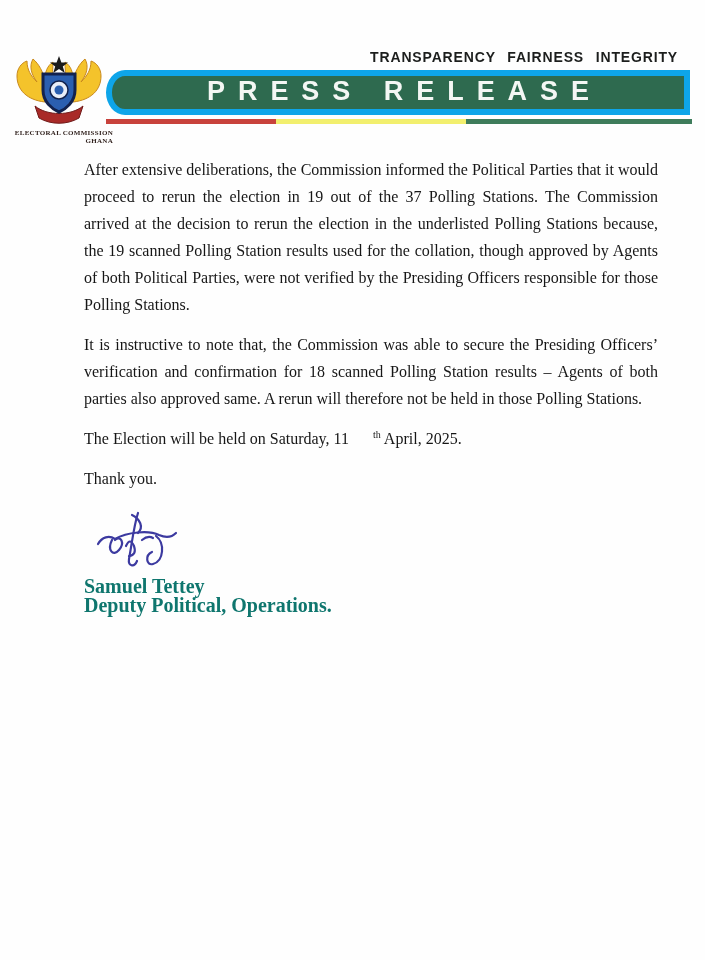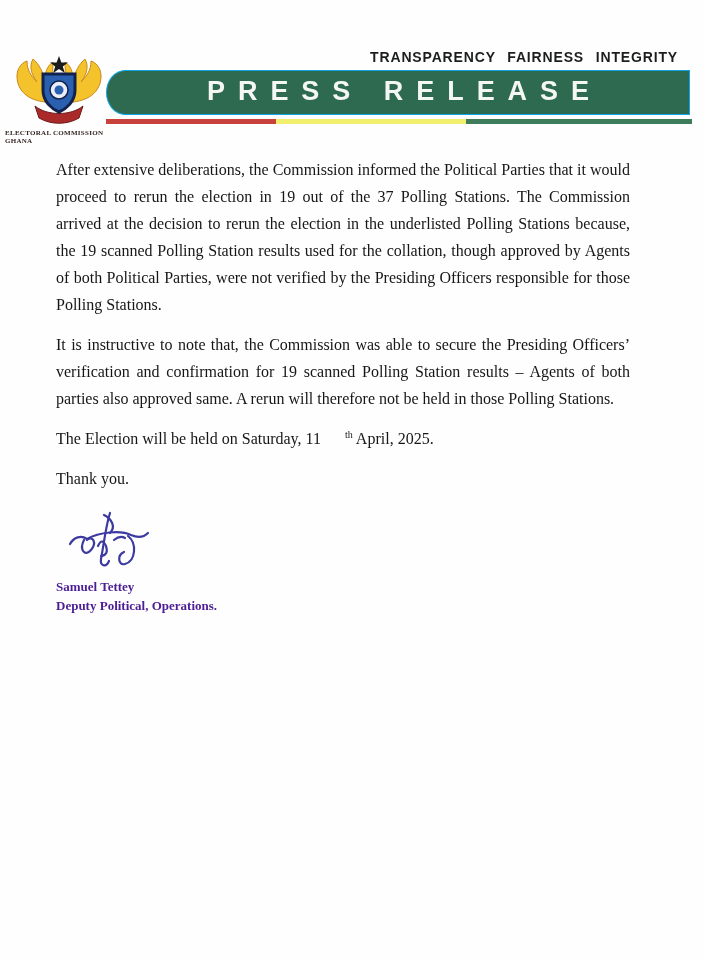--- a/index.html
+++ b/index.html
@@ -27,21 +27,21 @@
     white-space: nowrap;
   }
 
   .banner {
     position: absolute;
     top: 70px;
     left: 106px;
     right: 15px;
     height: 45px;
     background: #2e6a4f;
-    border: 1px solid #0ea5e9;
+    border: 6px solid #0ea5e9;
     border-top-left-radius: 22px 26px;
     border-bottom-left-radius: 22px 26px;
     display: flex;
     align-items: center;
     justify-content: center;
     box-sizing: border-box;
   }
   .banner-title {
     font-family: "Liberation Sans", sans-serif;
     font-weight: 700;
@@ -64,58 +64,58 @@
       #f2ef6e 29%, #f2ef6e 61.5%,
       #3e7c5b 61.5%, #3e7c5b 100%);
   }
 
   
   .logo {
     position: absolute;
     top: 54px;
     left: 5px;
     width: 108px;
-    text-align: left;
+    text-align: right;
   }
   .logo svg { display: block; margin: 0 auto; }
   .logo-caption {
     margin-top: 1px;
     font-family: "Liberation Serif", serif;
     font-weight: 700;
     font-size: 7px;
     line-height: 8px;
     letter-spacing: 0.04em;
     color: #332420;
   }
 
   
   .doc-body {
     position: absolute;
     top: 156px;
-    left: 56px;
+    left: 84px;
     width: 574px;
     font-size: 16px;
     line-height: 27px;
     text-align: justify;
   }
   .doc-body p { margin: 0 0 13px 0; }
   .doc-body p.closing { margin-top: 4px; }
   sup.ordinal { font-size: 10px; line-height: 0; padding-left: 24px; }
 
   
   .signature {
     margin: 17px 0 4px 8px;
     width: 92px;
     height: 64px;
   }
   .signoff {
     font-weight: 700;
-    font-size: 13px;
+    font-size: 20px;
     line-height: 19px;
-    color: #4c1d95;
+    color: #0f766e;
   }
 </style>
 </head>
 <body>
 
 <div class="page">
 
   <div class="motto">TRANSPARENCY FAIRNESS INTEGRITY</div>
 
   <div class="logo">
@@ -142,21 +142,21 @@
   </div>
 
   <div class="banner">
     <span class="banner-title">PRESS RELEASE</span>
   </div>
 
   <div class="stripe"></div>
 
   <div class="doc-body">
     <p>After extensive deliberations, the Commission informed the Political Parties that it would proceed to rerun the election in 19 out of the 37 Polling Stations. The Commission arrived at the decision to rerun the election in the underlisted Polling Stations because, the 19 scanned Polling Station results used for the collation, though approved by Agents of both Political Parties, were not verified by the Presiding Officers responsible for those Polling Stations.</p>
-    <p>It is instructive to note that, the Commission was able to secure the Presiding Officers’ verification and confirmation for 19 scanned Polling Station results – Agents of both parties also approved same. A rerun will therefore not be held in those Polling Stations.</p>
+    <p>It is instructive to note that, the Commission was able to secure the Presiding Officers’ verification and confirmation for 18 scanned Polling Station results – Agents of both parties also approved same. A rerun will therefore not be held in those Polling Stations.</p>
     <p><span>The Election will be held on Saturday, 11</span><sup class="ordinal">th</sup><span> April, 2025.</span></p>
     <p class="closing">Thank you.</p>
 
     <div class="signature">
       <span>
         <svg width="92" height="64" viewBox="0 0 92 64" xmlns="http://www.w3.org/2000/svg" fill="none" stroke="#3c3aa0" stroke-width="2.2" stroke-linecap="round">
           <path d="M46,4 C42,16 40,34 37,50 C36,57 42,59 45,52"></path>
           <path d="M40,6 C48,10 52,18 46,24"></path>
           <path d="M6,35 C10,28 17,26 23,30 C35,23 57,21 67,26 C74,29 79,29 84,24"></path>
           <path d="M20,31 C15,41 21,48 27,41 C33,34 29,26 23,31"></path>

